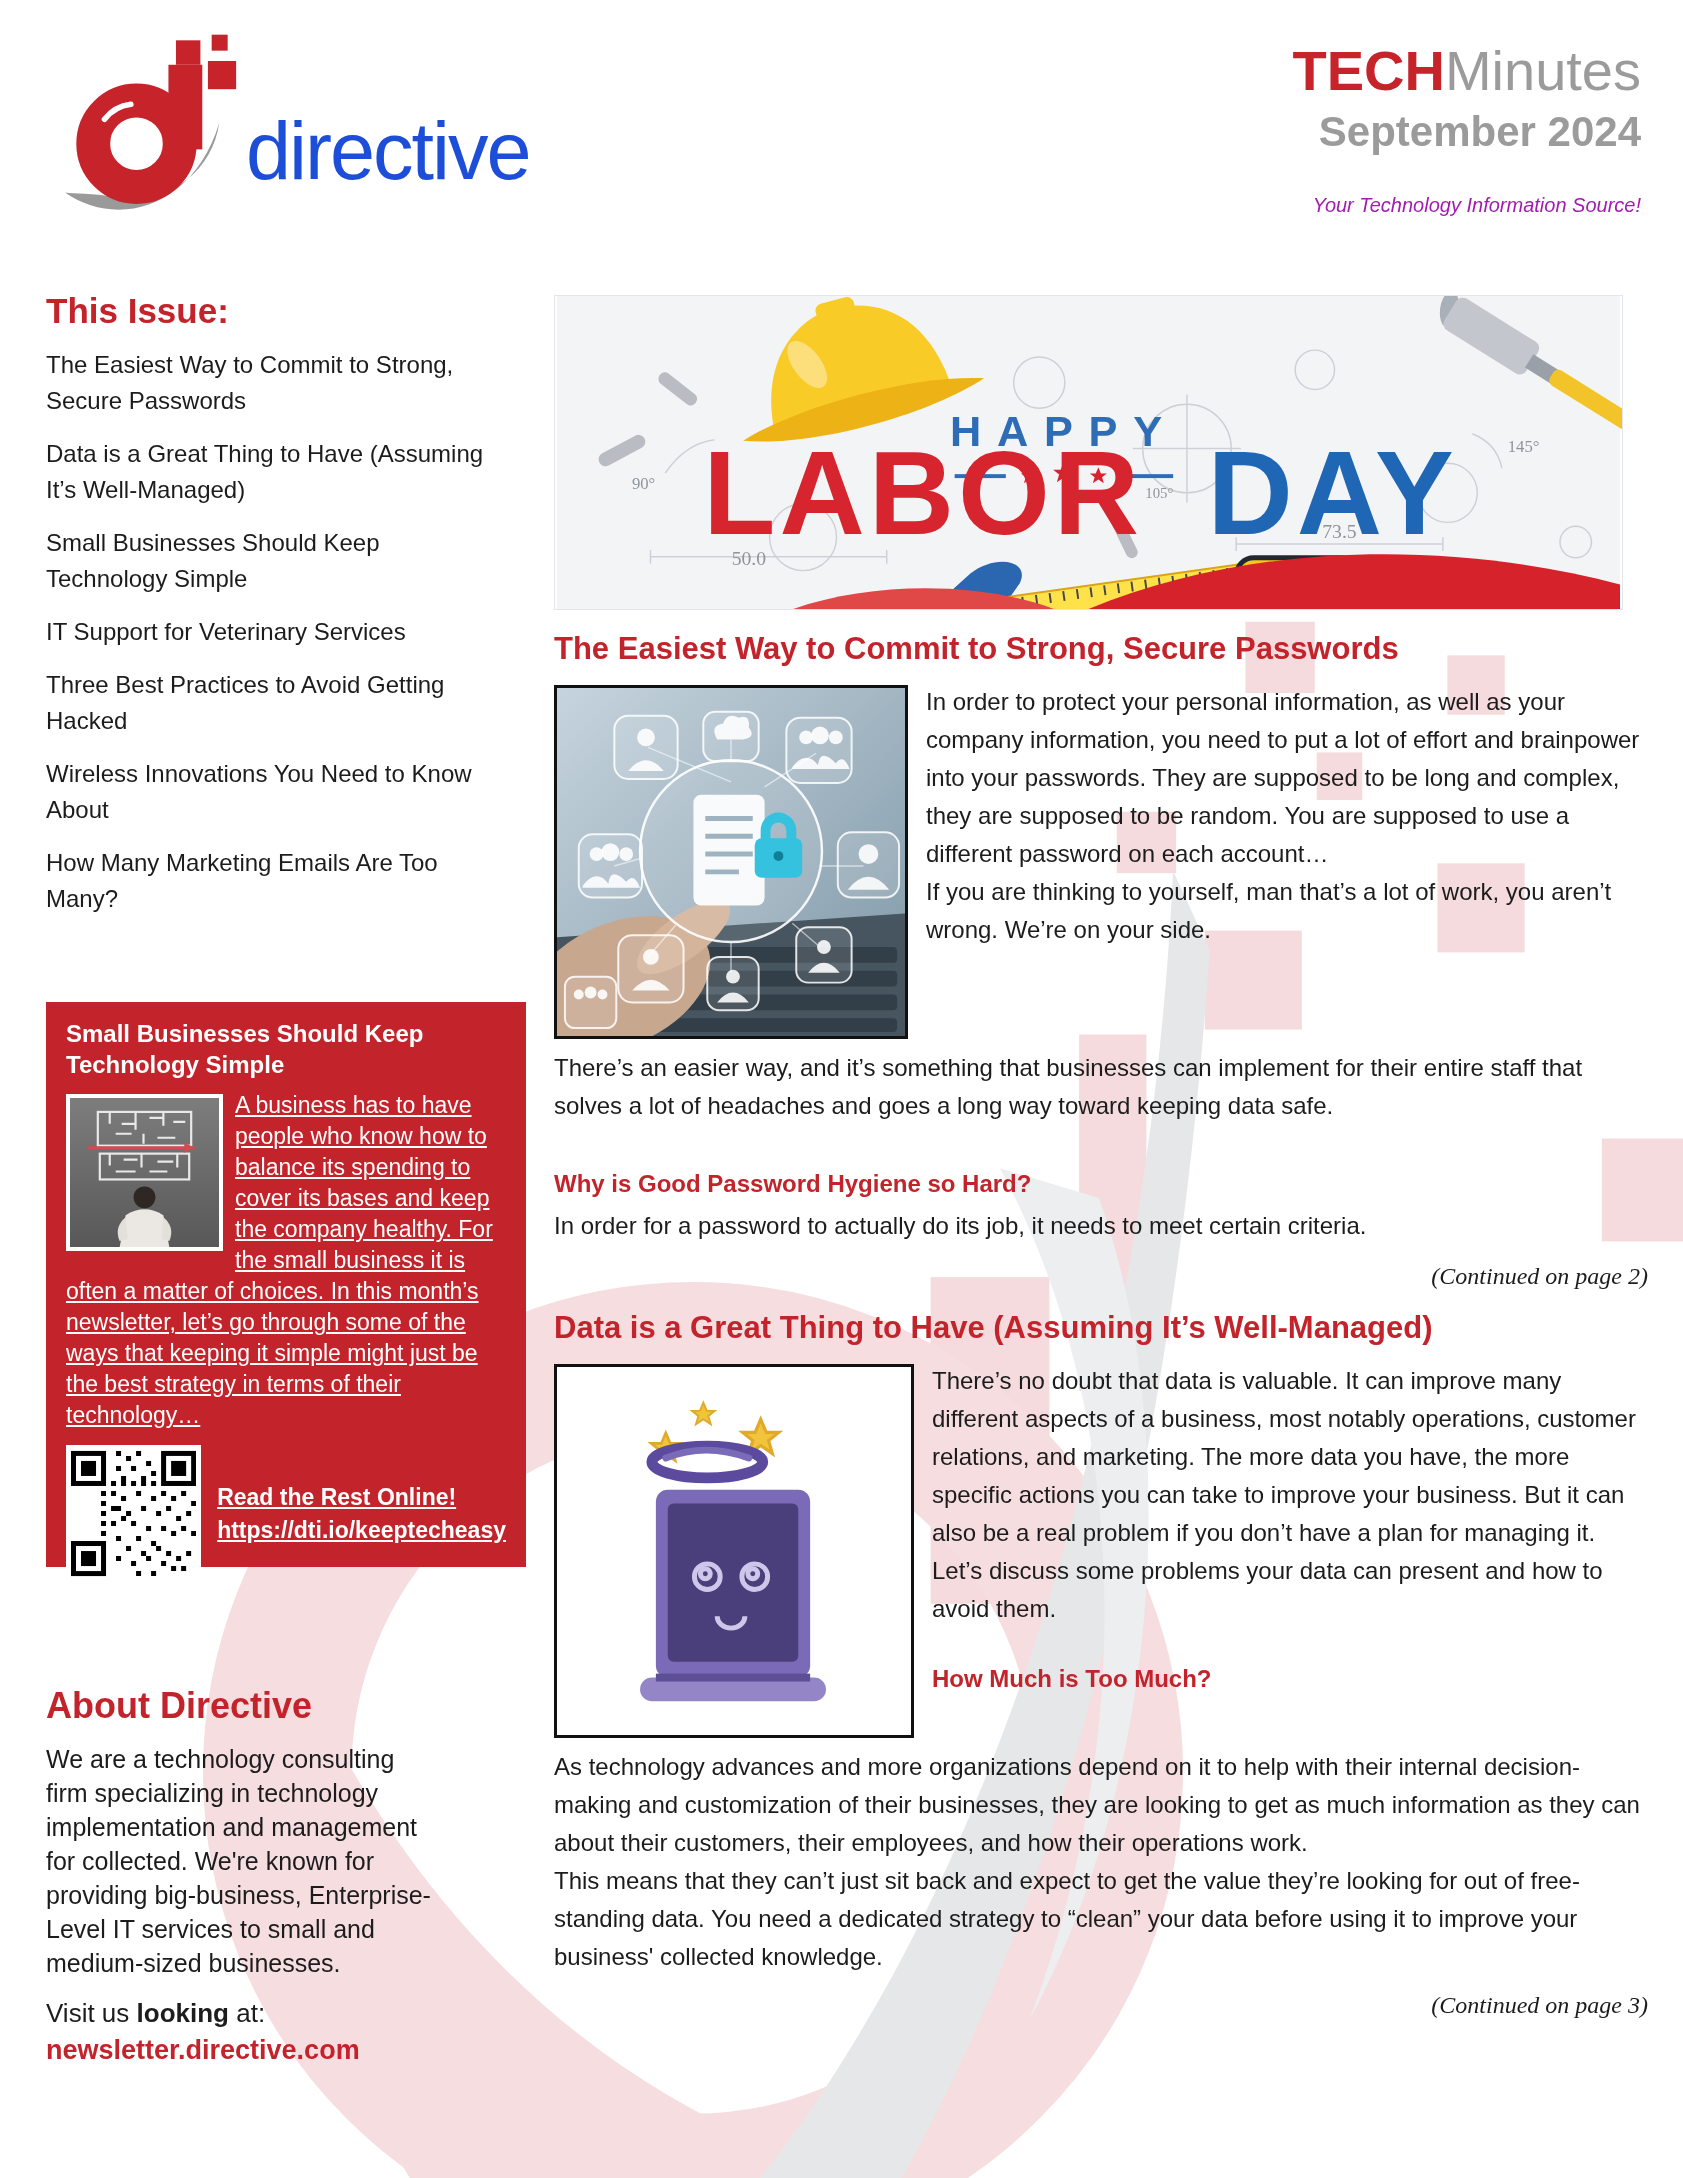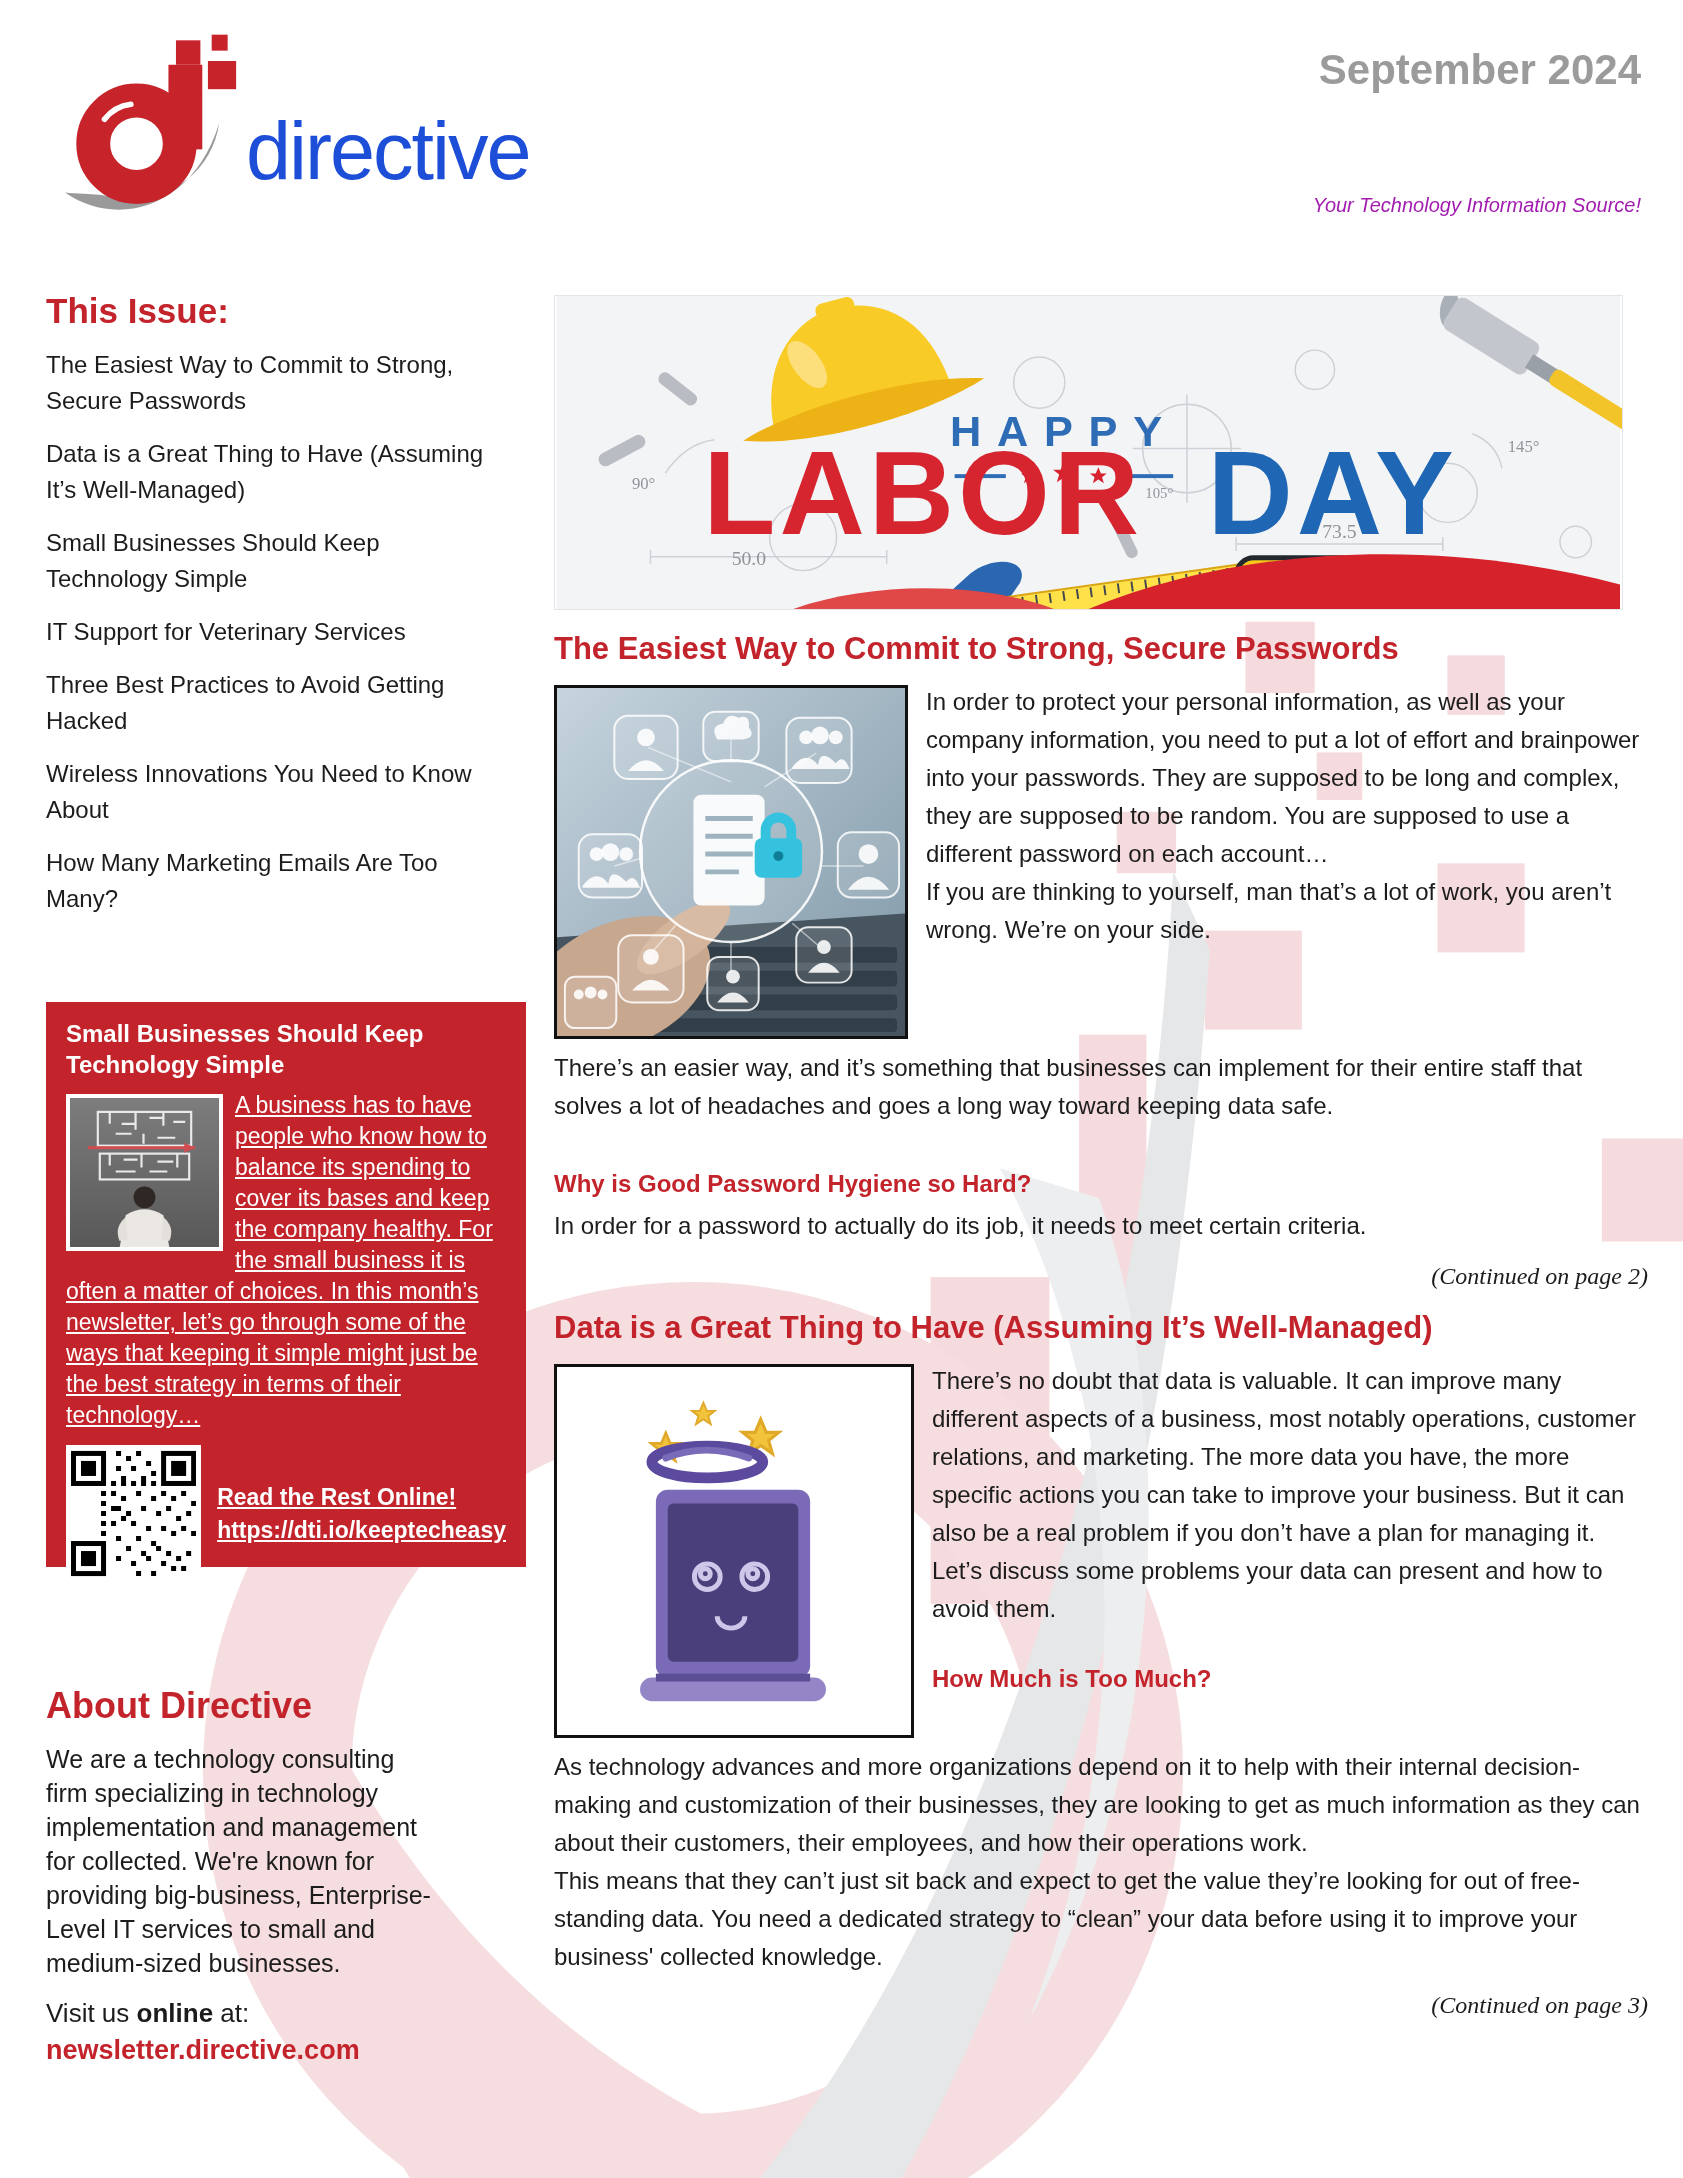--- a/index.html
+++ b/index.html
@@ -88,20 +88,21 @@
     <circle cx="92" cy="118" r="46" fill="none" stroke="#c6232b" stroke-width="36"></circle>
     <rect x="126" y="34" width="36" height="90" fill="#c6232b"></rect>
     <rect x="134" y="8" width="26" height="26" fill="#c6232b"></rect>
     <rect x="168" y="30" width="30" height="30" fill="#c6232b"></rect>
     <rect x="172" y="2" width="17" height="17" fill="#c6232b"></rect>
     <path d="M58,92 A42,42 0 0 1 86,76" fill="none" stroke="#ffffff" stroke-width="6" stroke-linecap="round"></path>
   </svg>
   <div id="brand-wordmark" class="layer">directive</div>
 
   <div id="masthead-right" class="layer">
+    <div id="newsletter-title"><span class="accent">TECH</span><span class="rest">Minutes</span></div>
     <div id="issue-date">September 2024</div>
   </div>
   <div id="tagline" class="layer">Your Technology Information Source!</div>
 
   <div id="sidebar" class="layer">
     <h2 class="red-heading">This Issue:</h2>
     <ul id="issue-list">
       <li>The Easiest Way to Commit to Strong, Secure Passwords</li>
       <li>Data is a Great Thing to Have (Assuming It’s Well-Managed)</li>
       <li>Small Businesses Should Keep Technology Simple</li>
@@ -168,21 +169,21 @@
           <div>Read the Rest Online!</div>
           <div>https://dti.io/keeptecheasy</div>
         </div>
       </div>
     </div>
   </div>
 
   <div id="about" class="layer">
     <h2 class="red-heading" style="font-size:36px;">About Directive</h2>
     <p id="about-body">We are a technology consulting firm specializing in technology implementation and management for collected. We're known for providing big-business, Enterprise-Level IT services to small and medium-sized businesses.</p>
-    <div id="visit-line"><span>Visit us </span><b>online</b><span> at:</span></div>
+    <div id="visit-line"><span>Visit us </span><b>looking</b><span> at:</span></div>
     <div id="visit-url">newsletter.directive.com</div>
   </div>
 
   <div id="main" class="layer">
 
     
     <svg id="banner-wrap" viewBox="0 0 1080 318">
       <rect width="1080" height="318" fill="#f3f4f6"></rect>
 
       <g stroke="#c9cdd3" stroke-width="1.5" fill="none" opacity="0.9">

